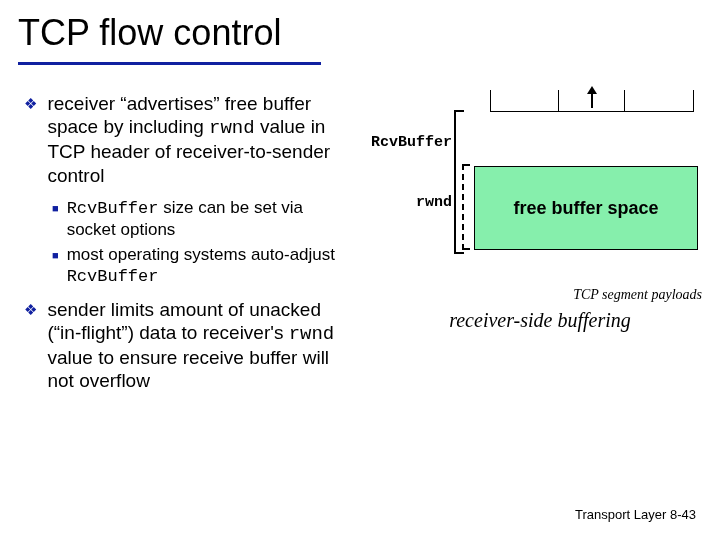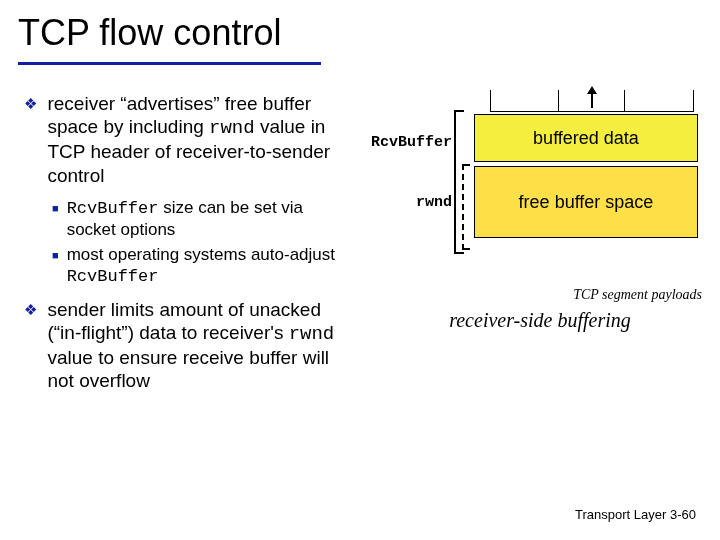--- a/index.html
+++ b/index.html
@@ -141,22 +141,23 @@
     justify-content: center;
     font-size: 18px;
   }
   .box-buffered {
     top: 24px;
     height: 48px;
     background: #f4ef3e;
   }
   .box-free {
     top: 76px;
-    height: 72px;
-    background: #fde047;
+    height: 84px;
+    background: #86efac;
+    font-weight: bold;
   }
   .uparrow-svg {
     position: absolute;
     top: -4px;
     left: 50%;
     transform: translateX(-50%);
   }
   .anno-bot {
     margin-top: 12px;
     text-align: right;
@@ -221,28 +222,25 @@
 
     <div class="cap">
       <svg class="uparrow-svg" width="16" height="24">
         <line x1="8" y1="22" x2="8" y2="3" stroke="#000" stroke-width="2"></line>
         <polygon points="8,0 3,8 13,8" fill="#000"></polygon>
       </svg>
       <div class="tick" style="left:33%"></div>
       <div class="tick" style="left:66%"></div>
     </div>
 
-    <div class="box box-buffered">
-      <span>buffered data</span>
-    </div>
     <div class="box box-free">
       <span>free buffer space</span>
     </div>
   </div>
 
   <div class="anno-bot">TCP segment payloads</div>
   <div class="anno-bot2">receiver-side buffering</div>
 </div>
 
 <div class="footer">
   <span>Transport Layer</span>
-  <span>3-60</span>
+  <span>8-43</span>
 </div>
 
 </body></html>

